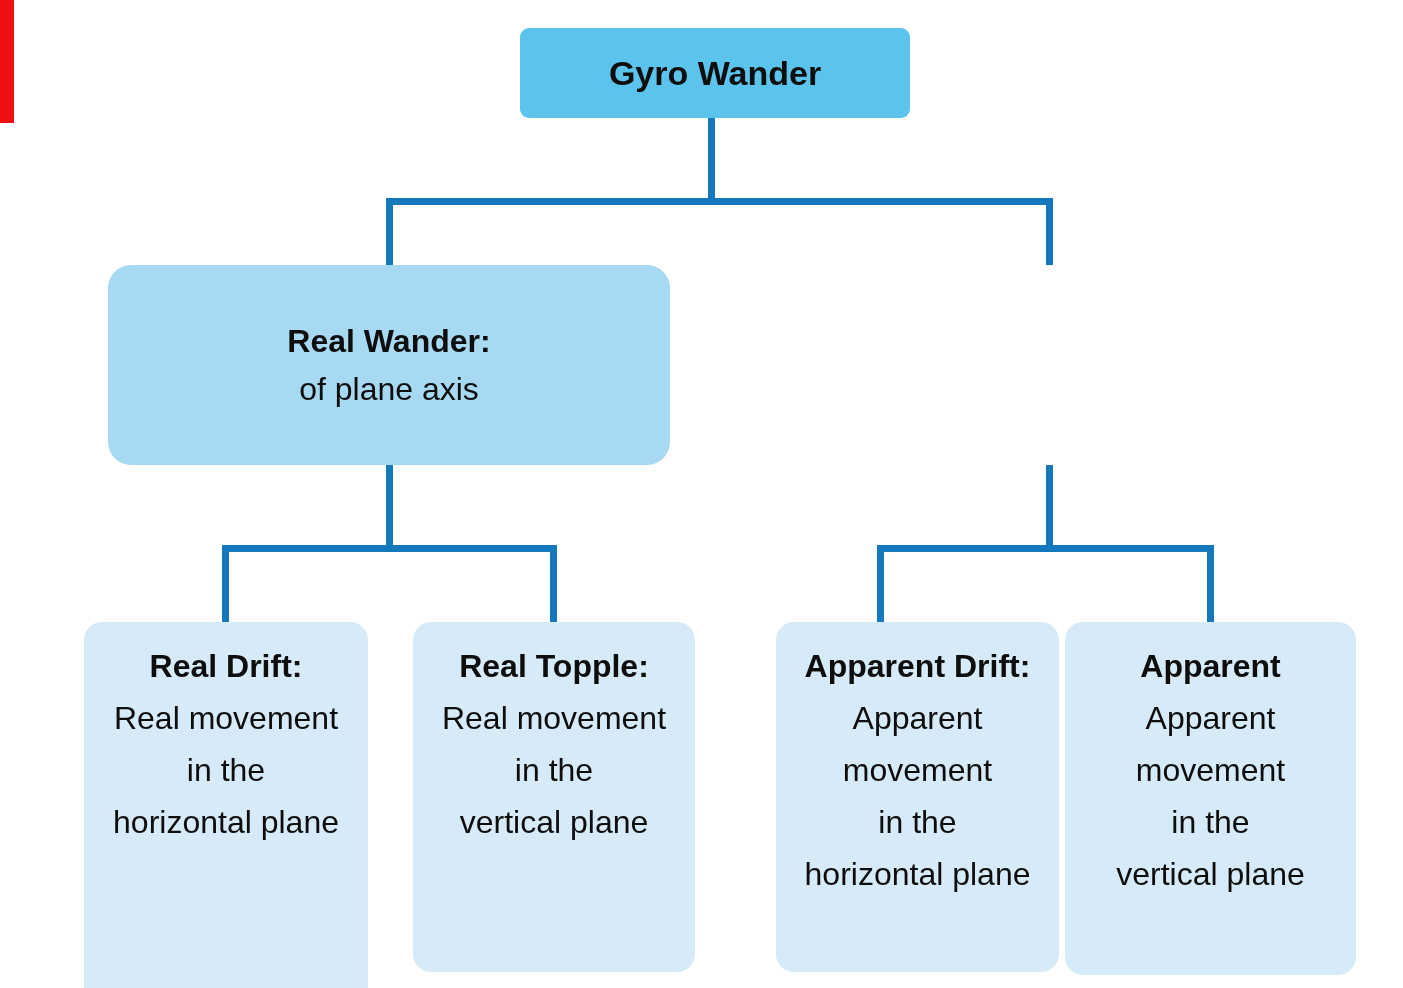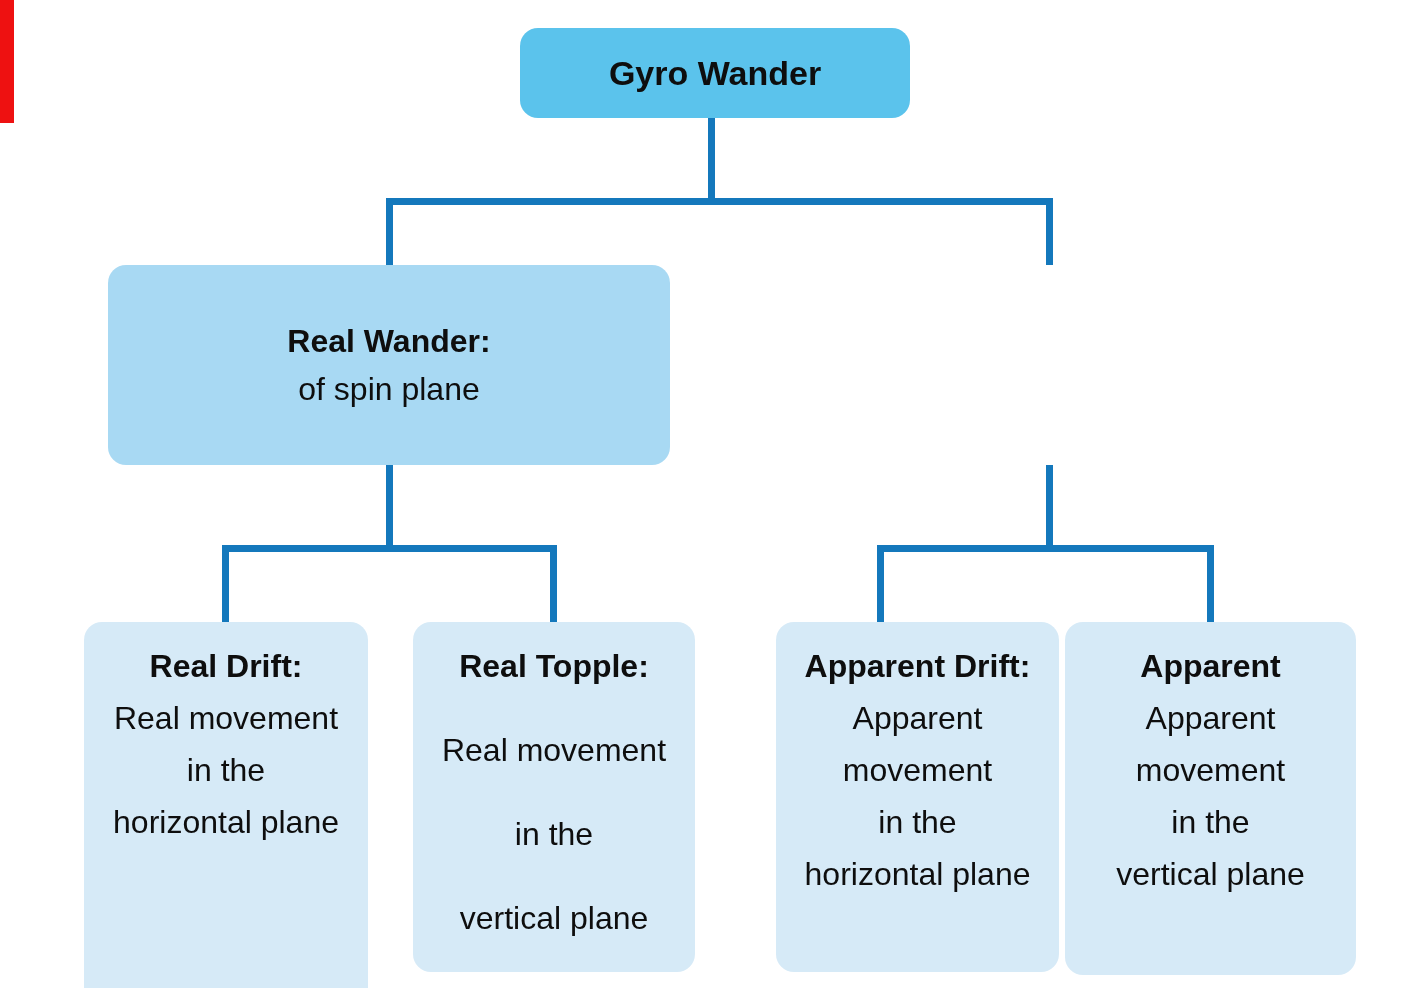--- a/index.html
+++ b/index.html
@@ -32,20 +32,21 @@
   }
   .box .hd{font-weight:700;}
   .root-box{
     background:var(--box-top);
     font-size:34px;font-weight:700;
   }
   .mid-box{
     background:var(--box-mid);
     font-size:32px;line-height:48px;
     padding:21px 6px;
+    border-radius:23px;
   }
   .leaf-box{
     background:var(--box-leaf);
     justify-content:flex-start;
     font-size:32px;line-height:52px;
     padding:18px 6px 0 6px;
   }
   .red-marker{
     position:absolute;left:0;top:0;width:14px;height:123px;
     background:var(--marker-red);
@@ -66,38 +67,38 @@
   <div class="seg" style="left:386px;top:465px;width:7px;height:84px;"></div>
   <div class="seg" style="left:222px;top:545px;width:335px;height:7px;"></div>
   <div class="seg" style="left:222px;top:545px;width:7px;height:77px;"></div>
   <div class="seg" style="left:550px;top:545px;width:7px;height:77px;"></div>
 
   <div class="seg" style="left:1046px;top:465px;width:7px;height:84px;"></div>
   <div class="seg" style="left:877px;top:545px;width:337px;height:7px;"></div>
   <div class="seg" style="left:877px;top:545px;width:7px;height:77px;"></div>
   <div class="seg" style="left:1207px;top:545px;width:7px;height:77px;"></div>
 
-  <div class="box root-box" style="left:520px;top:28px;width:390px;height:90px;">
+  <div class="box root-box" style="left:520px;top:28px;width:390px;height:90px;border-radius:9px;">
     <div class="hd">Gyro Wander</div>
   </div>
 
   <div class="box mid-box" style="left:108px;top:265px;width:562px;height:200px;">
     <div class="hd">Real Wander:</div>
-    <div>of spin plane</div>
+    <div>of plane axis</div>
   </div>
 
 
   <div class="box leaf-box" style="left:84px;top:622px;width:284px;height:387px;">
     <div class="hd">Real Drift:</div>
     <div>Real movement</div>
     <div>in the</div>
     <div>horizontal plane</div>
   </div>
 
-  <div class="box leaf-box" style="left:413px;top:622px;width:282px;height:350px;gap:32px;">
+  <div class="box leaf-box" style="left:413px;top:622px;width:282px;height:350px;">
     <div class="hd">Real Topple:</div>
     <div>Real movement</div>
     <div>in the</div>
     <div>vertical plane</div>
   </div>
 
   <div class="box leaf-box" style="left:740px;top:622px;width:283px;height:350px;margin-left:36px;">
     <div class="hd">Apparent Drift:</div>
     <div>Apparent</div>
     <div>movement</div>

